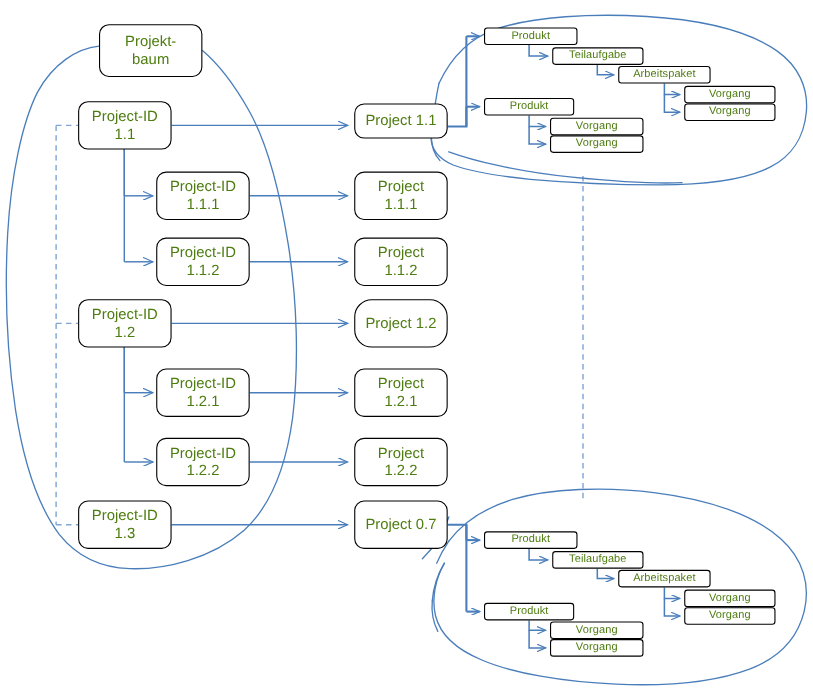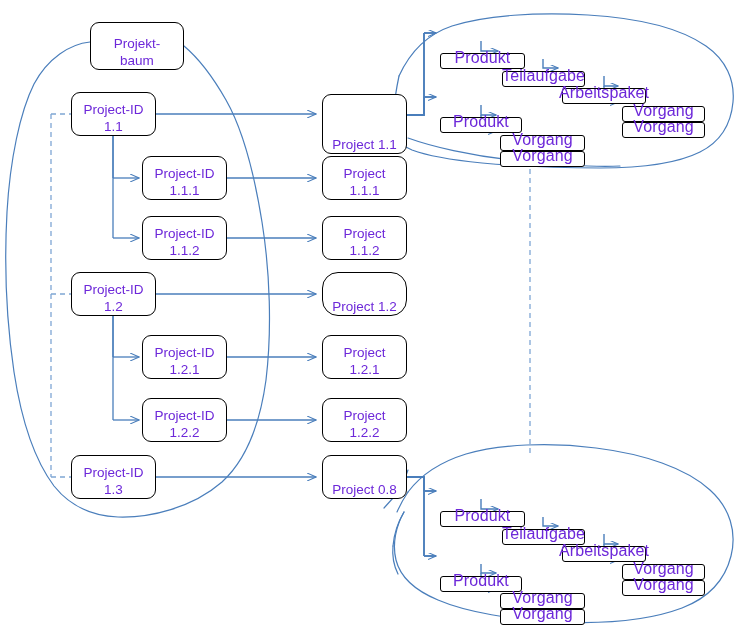--- a/index.html
+++ b/index.html
@@ -23,36 +23,35 @@
     width: 739px;
     height: 630px;
   }
   .node {
     position: absolute;
     box-sizing: border-box;
     border: 1.4px solid #000000;
     border-radius: 9px;
     background: #ffffff;
     display: flex;
-    align-items: flex-end;
+    align-items: center;
     justify-content: center;
     text-align: center;
-    color: #6d28d9;
+    color: #4d7c0f;
     line-height: 1.22;
     z-index: 5;
   }
   .node.big {
     font-size: 13.5px;
   }
   .node.small {
     border-radius: 3px;
     border-width: 1.3px;
-    font-size: 16px;
+    font-size: 10px;
     letter-spacing: 0.1px;
-    margin-top: 28px;
   }
   .node .lbl {
     white-space: pre-line;
     pointer-events: none;
   }
 </style>
 </head>
 <body>
 
 <div id="canvas">
@@ -186,21 +185,21 @@
   </div>
   <div class="node big" style="left:142px; top:398px; width:85px; height:44px;">
     <span class="lbl">Project-ID
 1.2.2</span>
   </div>
   <div class="node big" style="left:71px; top:455px; width:85px; height:44px;">
     <span class="lbl">Project-ID
 1.3</span>
   </div>
 
-  <div class="node big" style="left:322px; top:94px; width:85px; height:60px;">
+  <div class="node big" style="left:322px; top:94px; width:85px; height:32px;">
     <span class="lbl">Project 1.1</span>
   </div>
   <div class="node big" style="left:322px; top:156px; width:85px; height:44px;">
     <span class="lbl">Project
 1.1.1</span>
   </div>
   <div class="node big" style="left:322px; top:216px; width:85px; height:44px;">
     <span class="lbl">Project
 1.1.2</span>
   </div>
@@ -209,21 +208,21 @@
   </div>
   <div class="node big" style="left:322px; top:335px; width:85px; height:44px;">
     <span class="lbl">Project
 1.2.1</span>
   </div>
   <div class="node big" style="left:322px; top:398px; width:85px; height:44px;">
     <span class="lbl">Project
 1.2.2</span>
   </div>
   <div class="node big" style="left:322px; top:455px; width:85px; height:44px;">
-    <span class="lbl">Project 0.8</span>
+    <span class="lbl">Project 0.7</span>
   </div>
 
   <div class="node small" style="left:440px; top:25px; width:85px; height:16px;">
     <span class="lbl">Produkt</span>
   </div>
   <div class="node small" style="left:502px; top:43px; width:83px; height:16px;">
     <span class="lbl">Teilaufgabe</span>
   </div>
   <div class="node small" style="left:562px; top:60px; width:84px; height:16px;">
     <span class="lbl">Arbeitspaket</span>

